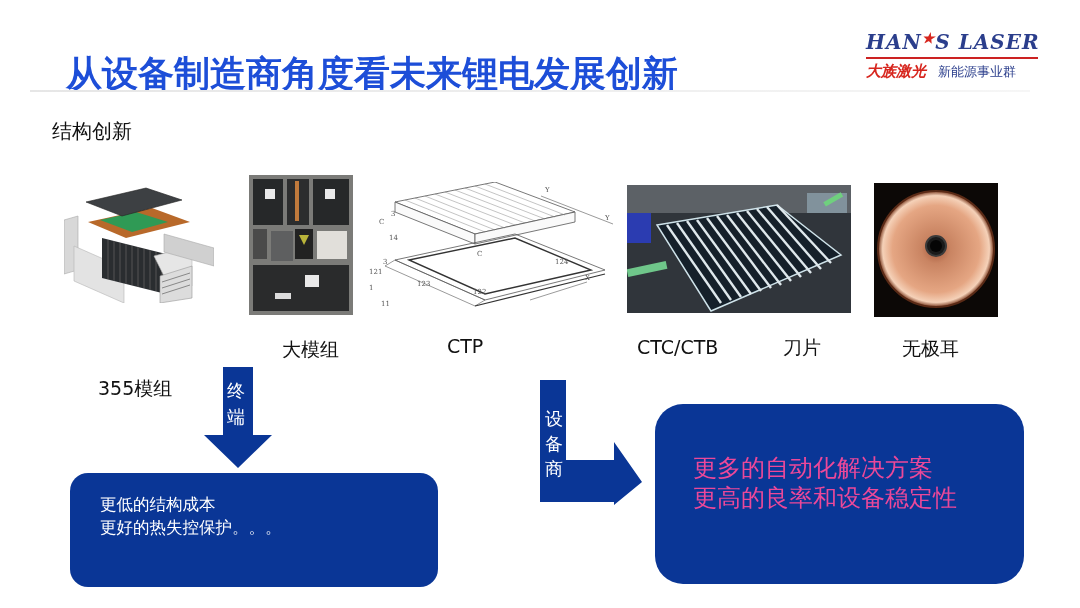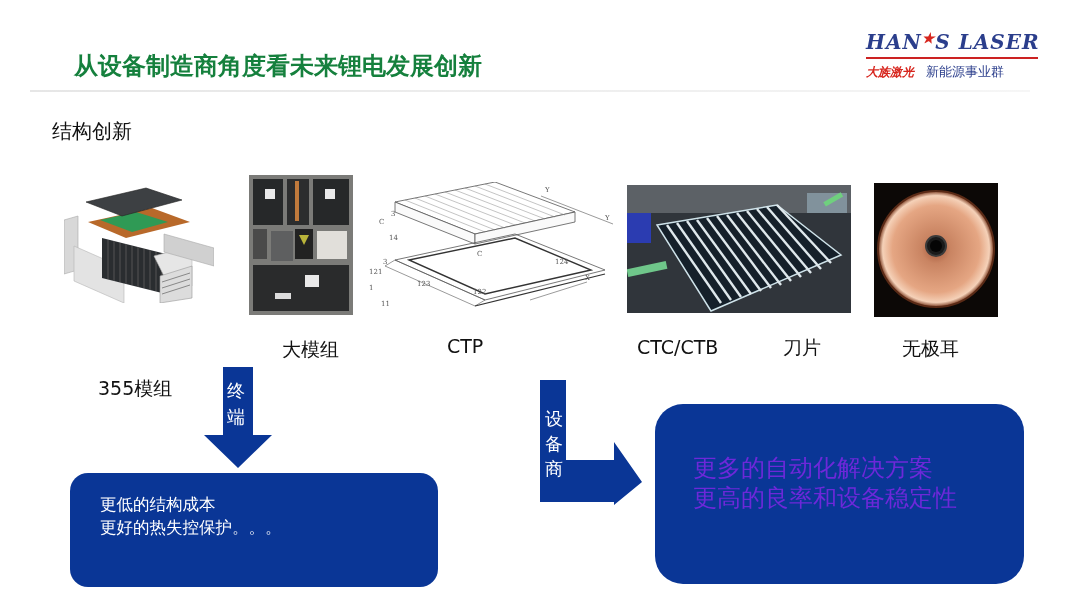--- a/index.html
+++ b/index.html
@@ -1,27 +1,27 @@
 <!DOCTYPE html>
 <html><head>
 <meta charset="utf-8">
 <style>
   * { margin: 0; padding: 0; box-sizing: border-box; }
   html, body { width: 1080px; height: 608px; background: #ffffff; overflow: hidden; }
   body { position: relative; font-family: "DejaVu Sans", "Liberation Sans", sans-serif; color: #111; }
 
-  .slide-title { position: absolute; left: 74px; top: 50px; font-size: 24px; font-weight: bold; color: #15803d; letter-spacing: 0px; white-space: nowrap; }
+  .slide-title { position: absolute; left: 66px; top: 50px; font-size: 36px; font-weight: bold; color: #1d4ed8; letter-spacing: 0px; white-space: nowrap; }
   .title-rule { position: absolute; left: 30px; top: 90px; width: 1000px; height: 2px; background: linear-gradient(to right, #e6e6e6, #efefef 60%, #f6f6f6); }
 
   .logo { position: absolute; left: 866px; top: 30px; width: 180px; height: 58px; }
   .logo-en { position: absolute; left: 0; top: 0; font-family: "DejaVu Serif", "Liberation Serif", serif; font-style: italic; font-weight: bold; font-size: 20px; color: #2b3e8c; letter-spacing: 1px; white-space: nowrap; }
   .logo-en .star { color: #d7261e; font-size: 14px; position: relative; top: -6px; }
   .logo-line { position: absolute; left: 0; top: 27px; width: 172px; height: 2px; background: #c22; }
   .logo-cn { position: absolute; left: 0; top: 31px; white-space: nowrap; }
-  .logo-cn-main { font-size: 12px; font-weight: bold; font-style: italic; color: #d7261e; }
+  .logo-cn-main { font-size: 15px; font-weight: bold; font-style: italic; color: #d7261e; }
   .logo-cn-sub { font-size: 13px; color: #2b3e8c; margin-left: 12px; }
 
   .section-title { position: absolute; left: 52px; top: 118px; font-size: 20px; color: #111; }
 
   .figure { position: absolute; overflow: hidden; }
   .fig-label { position: absolute; font-size: 19px; color: #111; white-space: nowrap; }
 
   
   .fig-355 { left: 64px; top: 178px; width: 150px; height: 125px; background: #fff; }
   
@@ -36,21 +36,21 @@
   .arrow-down { position: absolute; left: 204px; top: 367px; width: 68px; height: 101px; }
   .arrow-down-text { position: absolute; left: 222px; top: 378px; width: 28px; font-size: 18px; color: #fff; line-height: 26px; text-align: center; }
 
   .arrow-bend { position: absolute; left: 540px; top: 380px; width: 102px; height: 125px; }
   .arrow-bend-text { position: absolute; left: 541px; top: 406px; width: 26px; font-size: 18px; color: #fff; line-height: 25px; text-align: center; }
 
   .box-left { position: absolute; left: 70px; top: 473px; width: 368px; height: 114px; background: #0a3696; border-radius: 18px; }
   .box-left-text { position: absolute; left: 100px; top: 493px; font-size: 16.5px; color: #fff; line-height: 23px; }
 
   .box-right { position: absolute; left: 655px; top: 404px; width: 369px; height: 180px; background: #0a3696; border-radius: 28px; }
-  .box-right-text { position: absolute; left: 693px; top: 453px; font-size: 24px; color: #6d28d9; line-height: 30px; white-space: nowrap; }
+  .box-right-text { position: absolute; left: 693px; top: 453px; font-size: 24px; color: #ec4899; line-height: 30px; white-space: nowrap; }
 </style>
 </head>
 <body>
 
 <div class="slide-title">从设备制造商角度看未来锂电发展创新</div>
 <div class="title-rule"></div>
 
 <div class="logo">
   <div class="logo-en"><span>HAN</span><span class="star">★</span><span>S LASER</span></div>
   <div class="logo-line"></div>

